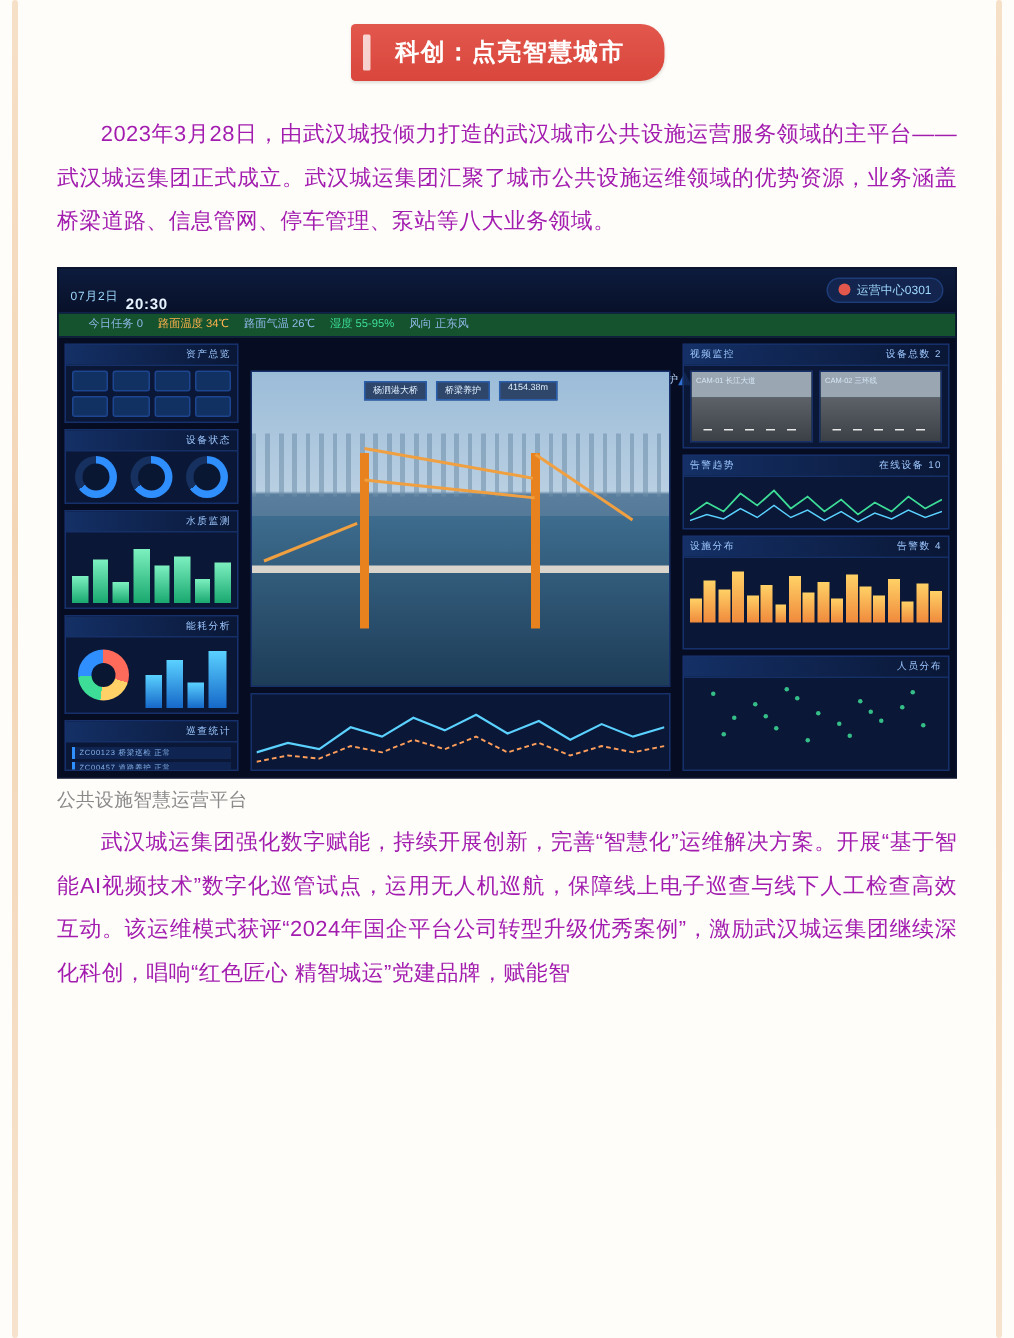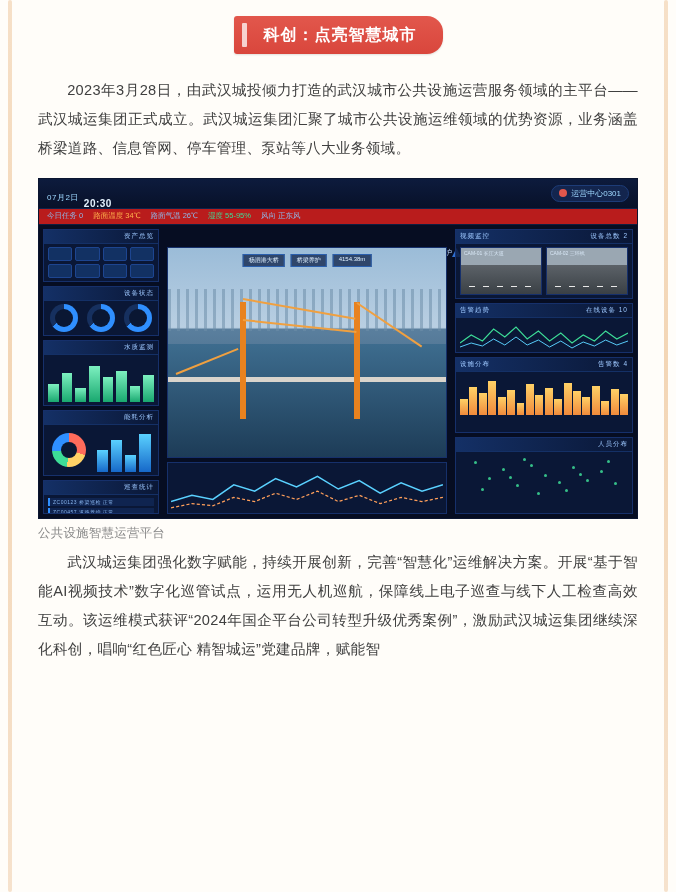--- a/index.html
+++ b/index.html
@@ -77,21 +77,21 @@
     height: 24px;
     background: rgba(255,255,255,0.75);
     border-radius: 1px;
   }
 
   
   p.para {
     margin: 0 0 14px 0;
     font-size: 14.6px;
     line-height: 2.0;
-    color: #404040;
+    color: #a21caf;
     text-align: justify;
     text-indent: 2em;
     letter-spacing: 0.3px;
   }
   .body-area { padding: 6px 14px 0 14px; }
 
   
   figure.fig {
     margin: 4px 0 6px 0;
   }
@@ -146,22 +146,22 @@
     display:flex; align-items:center; gap:4px;
     color:#9fd8ff; font-size:8px;
     background:#13254e; border:1px solid #1d3c78; border-radius:9px;
     padding:2px 7px;
   }
   .dash-user .dot { width:8px;height:8px;border-radius:50%;background:#e2574c; }
 
   .kpi-bar {
     height: 16px;
     display:flex; align-items:center; gap:10px;
-    padding: 0 8px;
-    background:#b91c1c;
+    padding: 0 20px;
+    background:#14532d;
     color:#8fb7e8; font-size:7.5px;
     border-bottom:1px solid #0e1d40;
   }
   .kpi-bar .hot { color:#ffb24d; }
   .kpi-bar .grn { color:#3ddc97; }
 
   .navrow {
     position:absolute; left: 128px; right: 128px; top: 52px;
     height: 18px;
     display:flex; justify-content:space-between; align-items:center;

